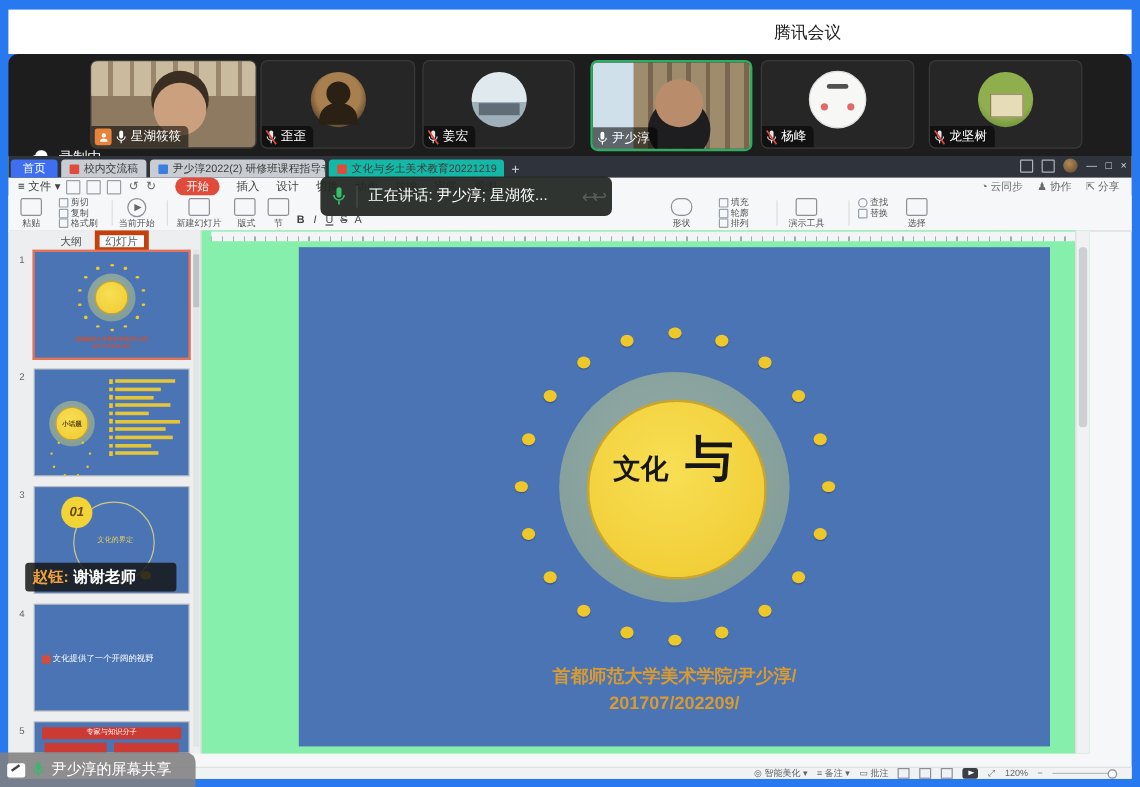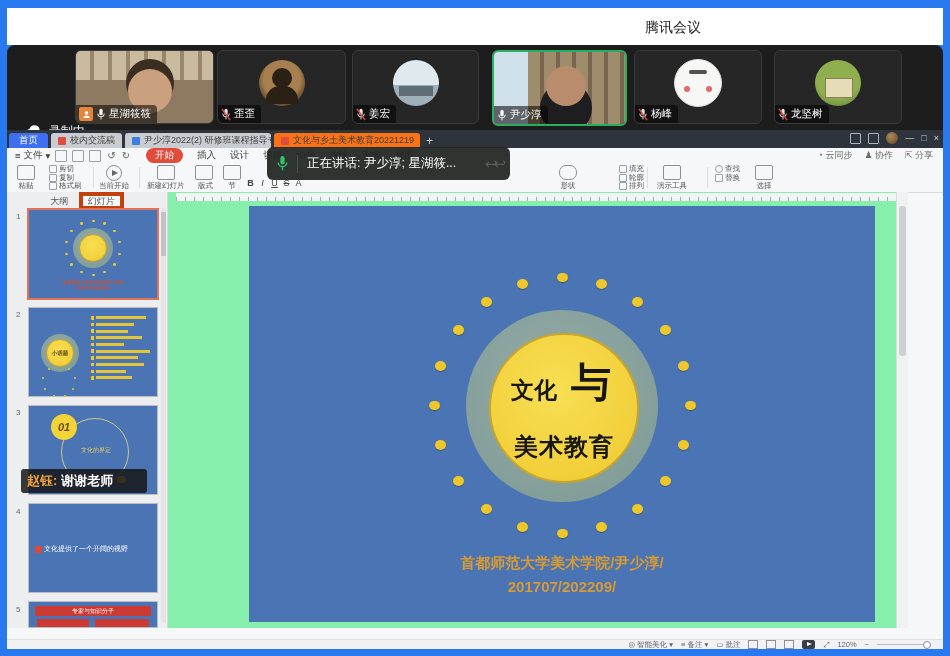--- a/index.html
+++ b/index.html
@@ -39,21 +39,21 @@
   .av5:before{content:"";position:absolute;left:14px;top:10px;width:18px;height:4px;border-radius:3px;background:#50514f;}
   .av5 .c1,.av5 .c2{position:absolute;top:26px;width:6px;height:6px;border-radius:50%;background:#e06a6a;}
   .av5 .c1{left:9px}.av5 .c2{left:31px}
   .av6{background:radial-gradient(circle at 50% 35%,#8fae4d 0 60%,#5d7a33 100%);}
   .av6:before{content:"";position:absolute;left:10px;top:18px;width:26px;height:18px;background:#e6dcb8;border:1px solid #8a7f57;}
   
   .wps{left:7px;top:130px;width:936px;height:519px;background:#f6f7f8;}
   .tabbar{position:absolute;left:0;top:0;width:100%;height:18px;background:#2e333c;display:flex;align-items:flex-end;}
   .hometab{height:15px;margin-left:2px;padding:0 10px;background:#3d6ff0;color:#fff;font-size:9.5px;display:flex;align-items:center;border-radius:3px 3px 0 0;}
   .doctab{height:15px;margin-left:3px;padding:0 7px;background:#c9ccd1;color:#3c3c3c;font-size:9px;display:flex;align-items:center;gap:4px;border-radius:3px 3px 0 0;max-width:132px;white-space:nowrap;overflow:hidden;}
-  .doctab.active{background:#f97316;justify-content:space-between;}
+  .doctab.active{background:#14b8a6;justify-content:space-between;}
   .ficon{width:8px;height:8px;border-radius:1px;flex:0 0 auto;}
   .ficon.red{background:#e04c3c}.ficon.blue{background:#3b7de0}
   .addtab{color:#cfd3da;font-size:12px;margin-left:6px;}
   .winctl{position:absolute;right:4px;top:2px;display:flex;align-items:center;gap:7px;color:#cfd3da;font-size:9px;}
   .avatar-sm{width:12px;height:12px;border-radius:50%;background:radial-gradient(circle at 40% 35%,#b08a5a,#5e4426);}
   .sqico{width:9px;height:9px;border:1px solid #aeb3bb;border-radius:1px;}
   .menurow{position:absolute;left:0;top:18px;width:100%;height:15px;display:flex;align-items:center;font-size:9.5px;color:#444;}
   .menurow .file{margin-left:8px;display:flex;gap:3px;align-items:center;}
   .mini{width:10px;height:10px;border:1px solid #9aa0a8;border-radius:1px;margin-left:5px;}
   .undo{margin-left:6px;color:#666;font-size:10px;}
@@ -303,21 +303,21 @@
       <div class="vdiv" style="left:132px;"></div>
       <div class="rg-big" style="left:140px;"><div class="ic"></div><span>新建幻灯片</span></div>
       <div class="rg-big" style="left:188px;text-align:right;"><div class="ic"></div><span>版式</span></div>
       <div class="rg-big" style="left:216px;"><div class="ic"></div><span>节</span></div>
       <span class="fbtn" style="left:238px;font-weight:bold;">B</span>
       <span class="fbtn" style="left:250px;font-style:italic;">I</span>
       <span class="fbtn" style="left:262px;text-decoration:underline;">U</span>
       <span class="fbtn" style="left:274px;text-decoration:line-through;">S</span>
       <span class="fbtn" style="left:286px;">A</span>
       <div class="rg-big" style="left:552px;"><div class="ic" style="border-radius:7px;"></div><span>形状</span></div>
-      <div class="rg-stack" style="left:612px;">
+      <div class="rg-stack" style="left:592px;">
         <div class="row">
             <span class="dot-ic"></span>
             <span>填充</span>
           </div>
         <div class="row">
             <span class="dot-ic"></span>
             <span>轮廓</span>
           </div>
         <div class="row">
             <span class="dot-ic"></span>
@@ -476,21 +476,20 @@
             <div class="ring-dot" style="width: 11px; height: 9.9px; left: calc(50% - 133.5px); top: calc(50% - 5.5px);"></div>
             <div class="ring-dot" style="width: 11px; height: 9.9px; left: calc(50% - 127.2px); top: calc(50% - 45.1px);"></div>
             <div class="ring-dot" style="width: 11px; height: 9.9px; left: calc(50% - 109.1px); top: calc(50% - 80.7px);"></div>
             <div class="ring-dot" style="width: 11px; height: 9.9px; left: calc(50% - 80.7px); top: calc(50% - 109.1px);"></div>
             <div class="ring-dot" style="width: 11px; height: 9.9px; left: calc(50% - 45.1px); top: calc(50% - 127.2px);"></div>
           </div>
         <div class="teal" style="left:217px;top:104px;width:192px;height:192px;"></div>
         <div class="ycirc" style="left:240px;top:127px;width:146px;height:146px;">
           <span class="t-wh" style="left:20px;top:40px;font-size:23px;">文化</span>
           <span class="t-wh" style="left:80px;top:20px;font-size:40px;font-family:'Liberation Serif','DejaVu Serif',serif;">与</span>
-          <span class="t-wh" style="left:0;top:96px;width:100%;text-align:center;font-size:24px;letter-spacing:1px;">美术教育</span>
         </div>
         <div class="credit" style="top:348px;">首都师范大学美术学院/尹少淳/</div>
         <div class="credit" style="top:372px;">201707/202209/</div>
       </div>
       <div class="vscroll"></div>
     </div>
 
 
     <div class="statusbar">
       <span>◎ <span>智能美化</span> ▾</span>
@@ -516,14 +515,23 @@
     <span class="sep"></span>
     <span>正在讲话: 尹少淳; 星湖筱...</span>
     <span class="arrows">↩↩</span>
   </div>
 
   <div class="abs chatmsg">
     <span class="snd">赵钰:</span>
     <span class="txt">谢谢老师</span>
   </div>
 
+  <div class="abs sharepill">
+    <span class="scr"></span>
+    <svg width="12" height="15" viewBox="0 0 12 16">
+        <rect x="4" y="1" width="4" height="8" rx="2" fill="#39b86a"></rect>
+        <path d="M2 7a4 4 0 0 0 8 0" fill="none" stroke="#39b86a" stroke-width="1.3"></path>
+        <line x1="6" y1="11.5" x2="6" y2="14.5" stroke="#39b86a" stroke-width="1.3"></line>
+      </svg>
+    <span class="lbl">尹少淳的屏幕共享</span>
+  </div>
 
 </div>
 
 </body></html>

